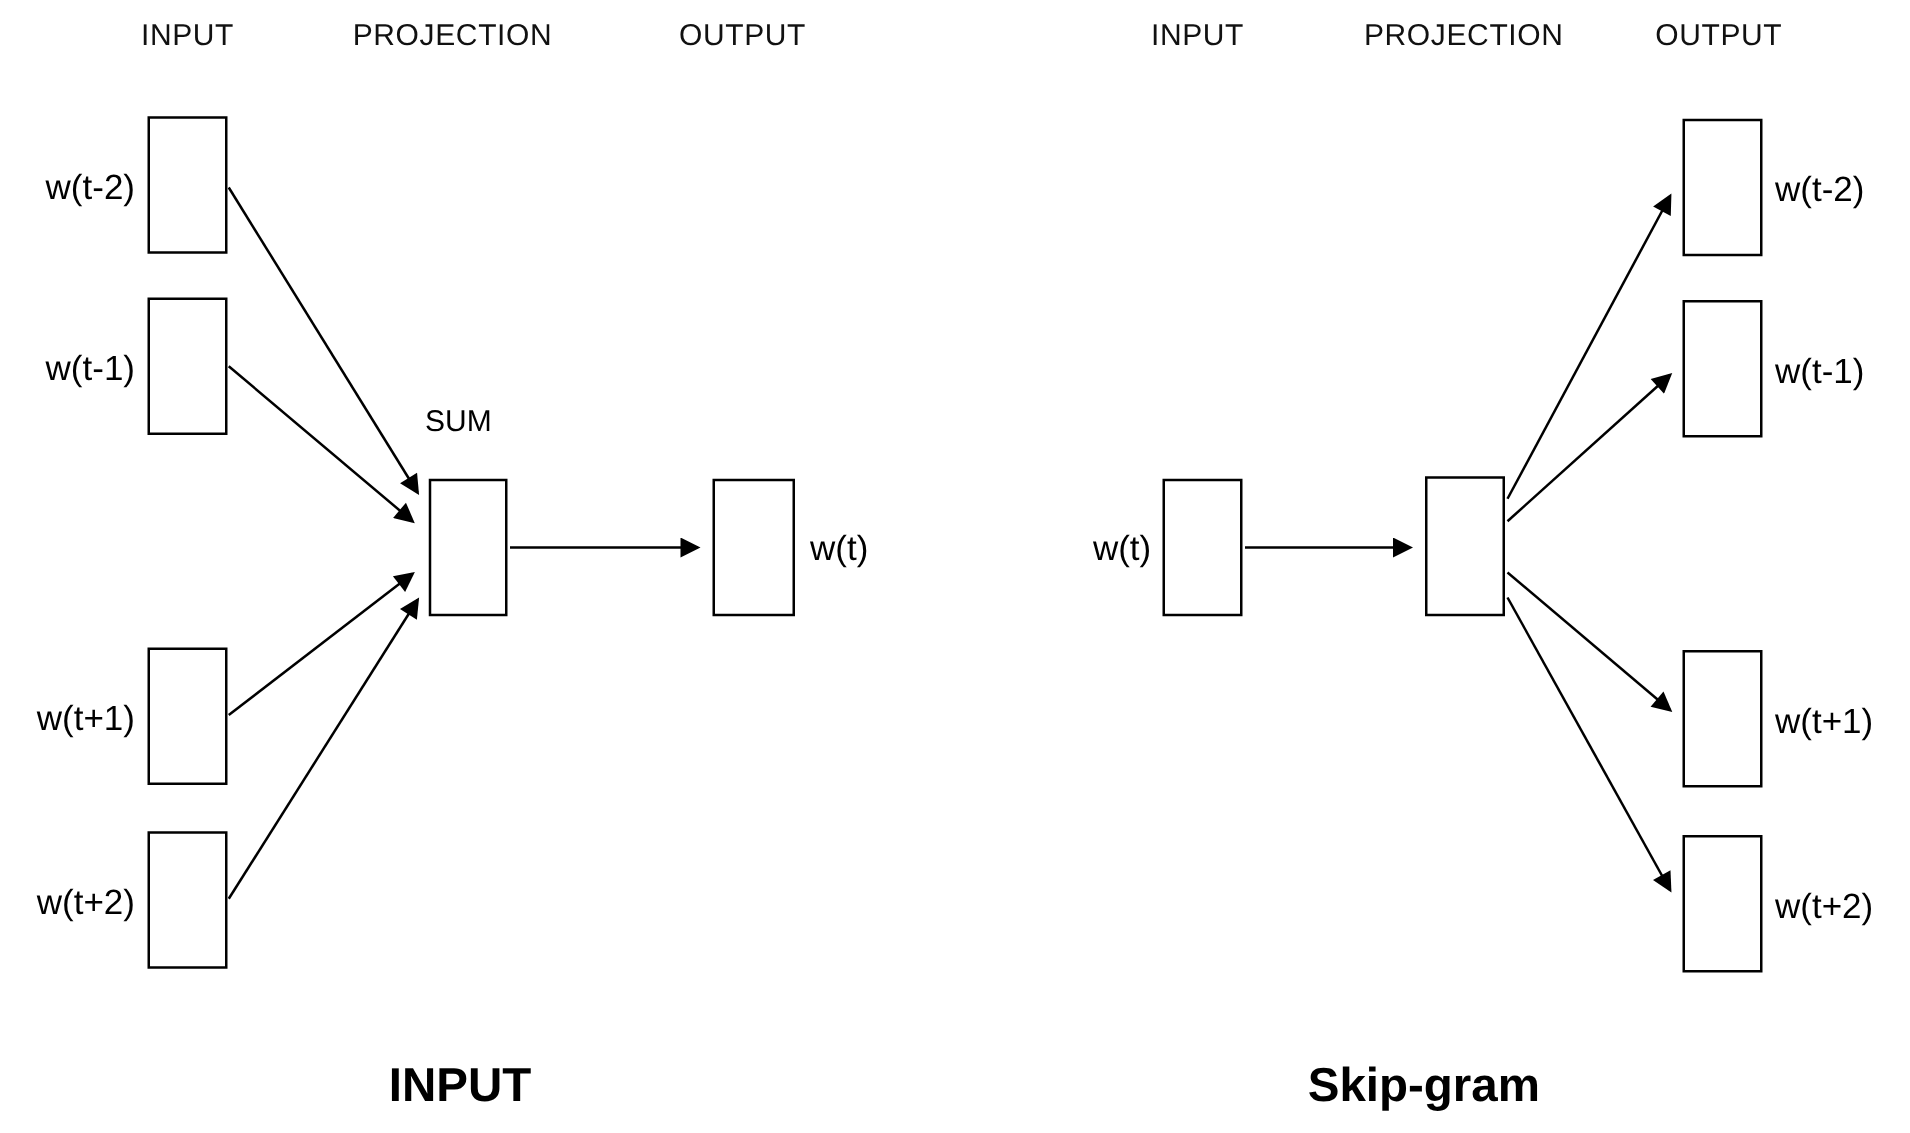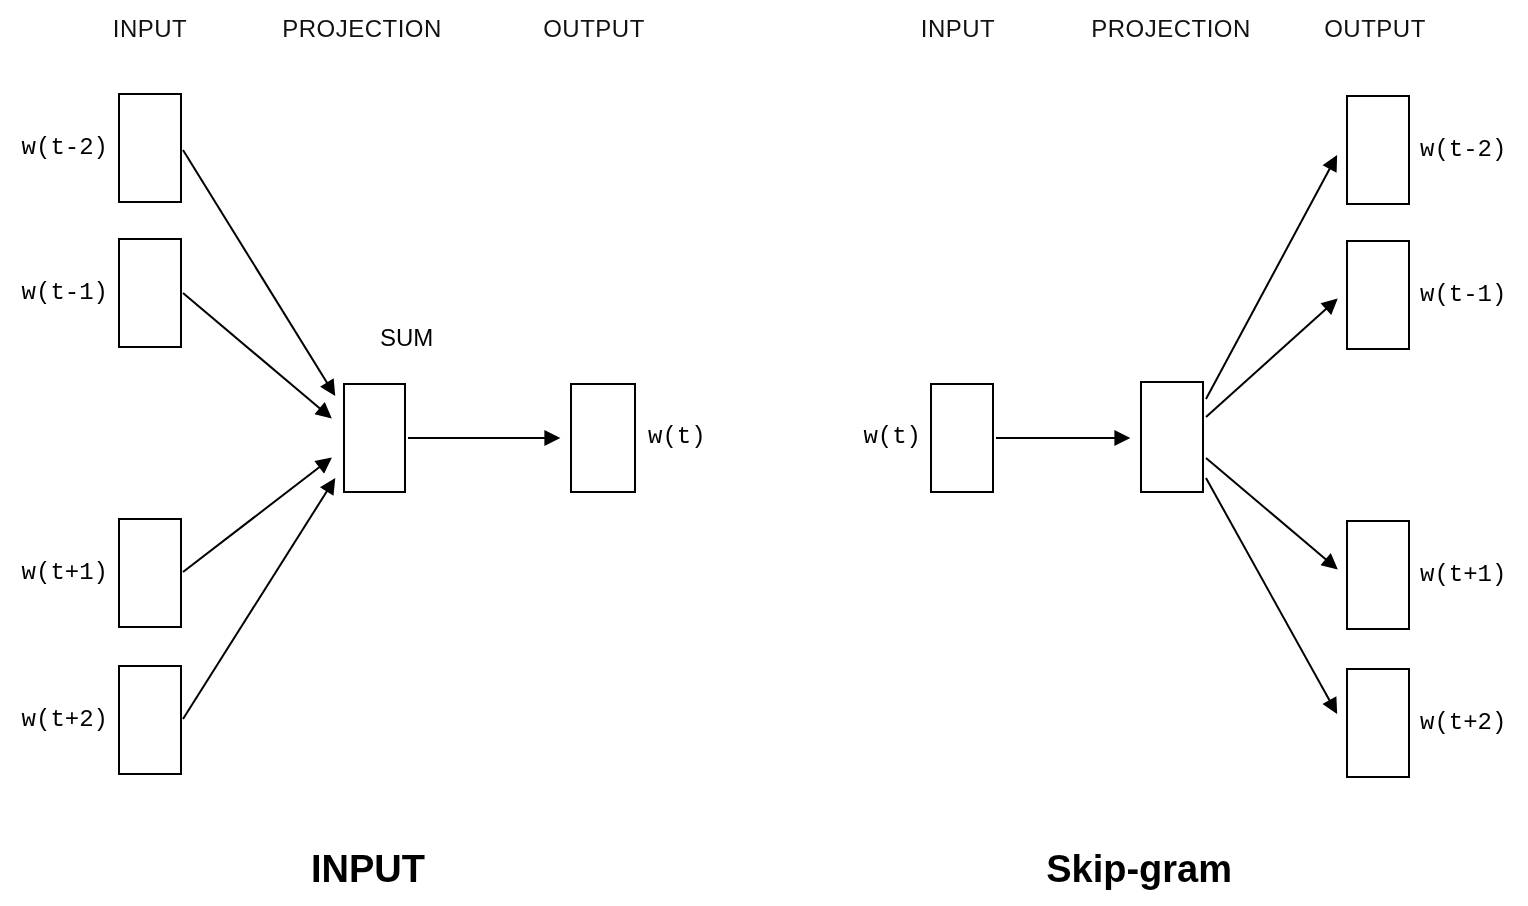--- a/index.html
+++ b/index.html
@@ -32,23 +32,22 @@
   .hdr {
     position: absolute;
     font-size: 24px;
     letter-spacing: 0.5px;
     text-align: center;
     color: #111111;
     white-space: nowrap;
   }
   .lbl {
     position: absolute;
-    font-size: 24px;
+    font-size: 28px;
     white-space: nowrap;
-    font-family: Liberation Mono, monospace;
   }
   .right {
     text-align: right;
   }
   .sum {
     position: absolute;
     font-size: 24px;
     white-space: nowrap;
   }
   .title {
@@ -95,21 +94,21 @@
   <div class="box" style="left:118px; top:93px;  width:64px; height:110px;"></div>
   <div class="box" style="left:118px; top:238px; width:64px; height:110px;"></div>
   <div class="box" style="left:118px; top:518px; width:64px; height:110px;"></div>
   <div class="box" style="left:118px; top:665px; width:64px; height:110px;"></div>
 
   <div class="lbl right" style="left:18px; top:134px; width:90px;">w(t-2)</div>
   <div class="lbl right" style="left:18px; top:279px; width:90px;">w(t-1)</div>
   <div class="lbl right" style="left:18px; top:559px; width:90px;">w(t+1)</div>
   <div class="lbl right" style="left:18px; top:706px; width:90px;">w(t+2)</div>
 
-  <div class="sum" style="left:340px; top:324px;margin-left:40px;">SUM</div>
+  <div class="sum" style="left:340px; top:324px;">SUM</div>
   <div class="box" style="left:343px; top:383px; width:63px; height:110px;"></div>
 
   <div class="box" style="left:570px; top:383px; width:66px; height:110px;"></div>
   <div class="lbl" style="left:648px; top:423px;">w(t)</div>
 
   <div class="title" style="left:268px; top:848px; width:200px;">INPUT</div>
 
   <div class="hdr" style="left:898px; top:15px; width:120px;">INPUT</div>
   <div class="hdr" style="left:1071px; top:15px; width:200px;">PROJECTION</div>
   <div class="hdr" style="left:1315px; top:15px; width:120px;">OUTPUT</div>

